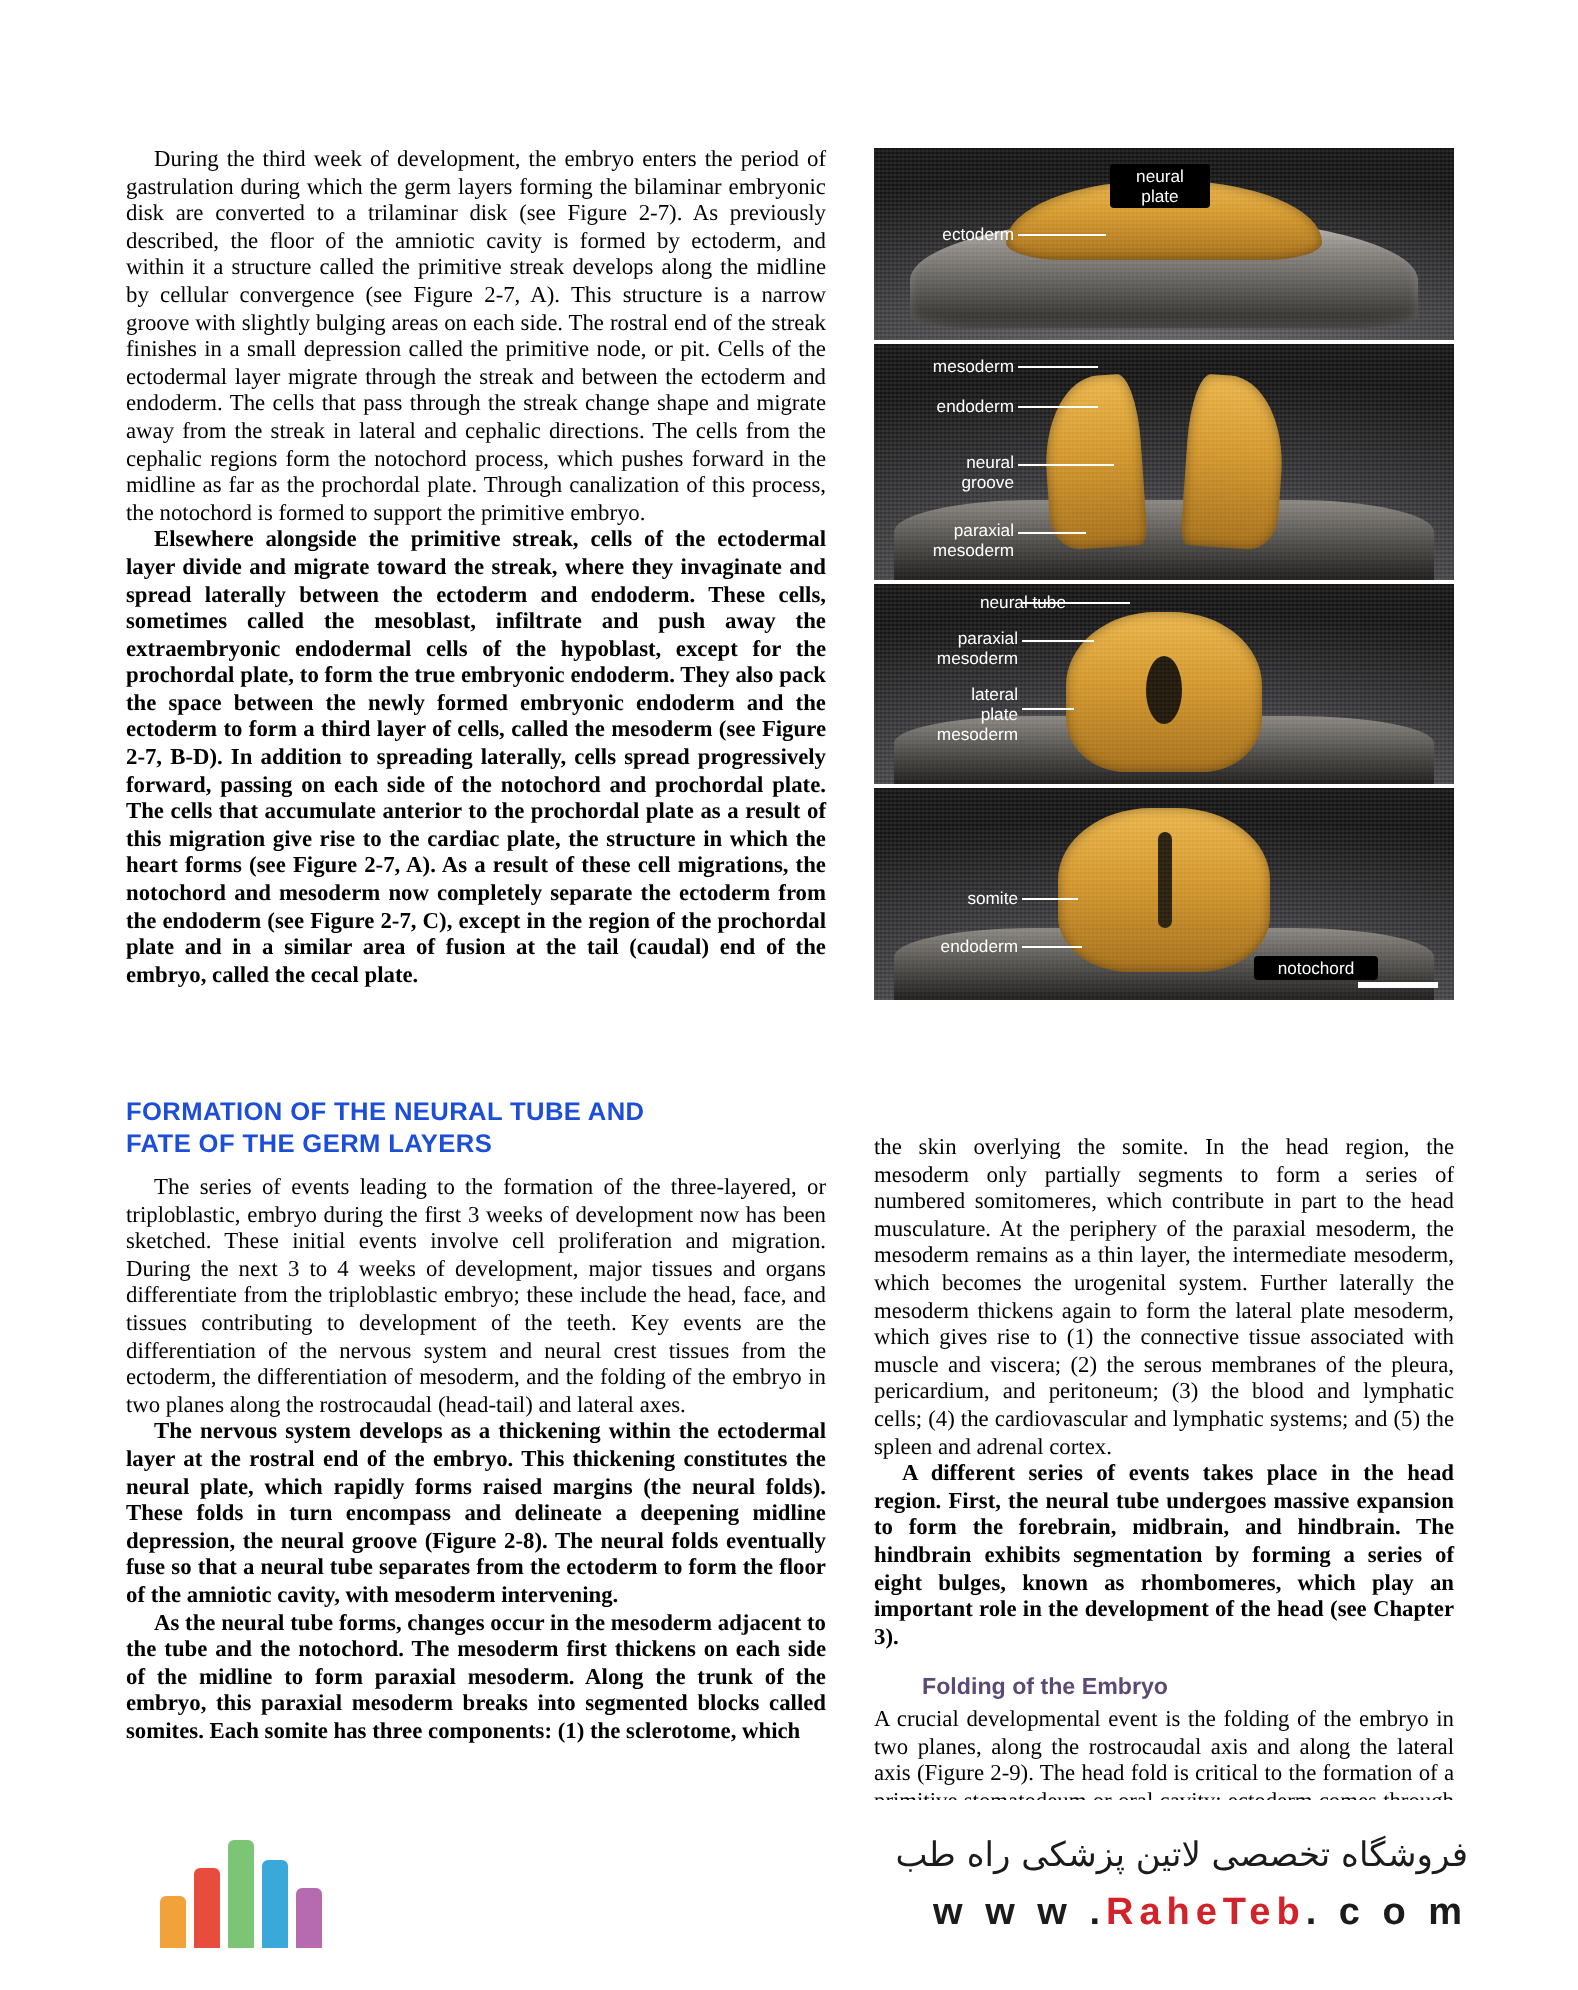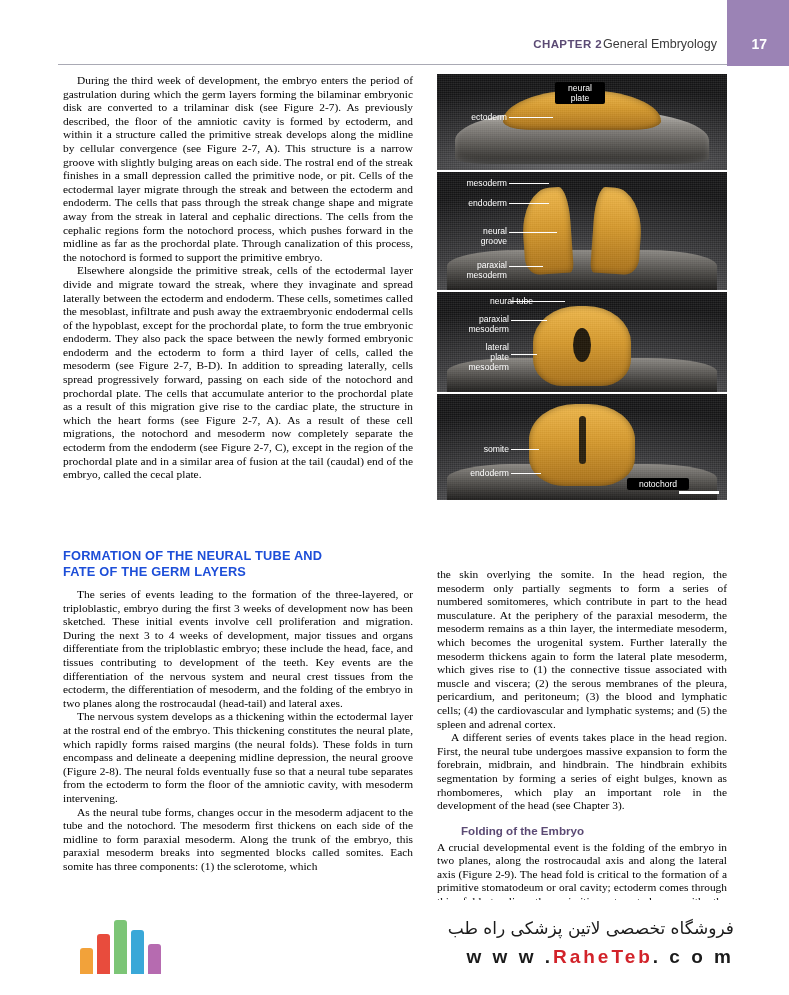--- a/index.html
+++ b/index.html
@@ -96,20 +96,21 @@
   p.body {
     margin: 0 0 0 0;
     font-size: 11.4px;
     line-height: 13.6px;
     text-align: justify;
     text-indent: 14px;
     hyphens: auto;
   }
   p.body + p.body {
     margin-top: 0px;
+    font-weight: bold;
   }
 
   h2.section-head {
     font-family: "Liberation Sans", sans-serif;
     font-weight: bold;
     font-size: 12.8px;
     color: #1d4ed8;
     letter-spacing: 0.2px;
     line-height: 15.5px;
     margin: 0 0 9px 0;
@@ -307,27 +308,20 @@
     color: #1b1b1b;
     font-weight: bold;
   }
   .footer-url .red { color: #d2232a; }
 </style>
 </head>
 <body>
 
 <div class="page">
 
-  <div class="header-bar">
-    <div class="header-purple-block"></div>
-    <div class="header-rule"></div>
-    <div class="header-chapter">CHAPTER 2</div>
-    <div class="header-title">General Embryology</div>
-    <div class="header-pageno">17</div>
-  </div>
 
   <div class="col-left">
     <p class="body">During the third week of development, the embryo enters the period of gastrulation during which the germ layers forming the bilaminar embryonic disk are converted to a trilaminar disk (see Figure 2-7). As previously described, the floor of the amniotic cavity is formed by ectoderm, and within it a structure called the primitive streak develops along the midline by cellular convergence (see Figure 2-7, A). This structure is a narrow groove with slightly bulging areas on each side. The rostral end of the streak finishes in a small depression called the primitive node, or pit. Cells of the ectodermal layer migrate through the streak and between the ectoderm and endoderm. The cells that pass through the streak change shape and migrate away from the streak in lateral and cephalic directions. The cells from the cephalic regions form the notochord process, which pushes forward in the midline as far as the prochordal plate. Through canalization of this process, the notochord is formed to support the primitive embryo.</p>
     <p class="body">Elsewhere alongside the primitive streak, cells of the ectodermal layer divide and migrate toward the streak, where they invaginate and spread laterally between the ectoderm and endoderm. These cells, sometimes called the mesoblast, infiltrate and push away the extraembryonic endodermal cells of the hypoblast, except for the prochordal plate, to form the true embryonic endoderm. They also pack the space between the newly formed embryonic endoderm and the ectoderm to form a third layer of cells, called the mesoderm (see Figure 2-7, B-D). In addition to spreading laterally, cells spread progressively forward, passing on each side of the notochord and prochordal plate. The cells that accumulate anterior to the prochordal plate as a result of this migration give rise to the cardiac plate, the structure in which the heart forms (see Figure 2-7, A). As a result of these cell migrations, the notochord and mesoderm now completely separate the ectoderm from the endoderm (see Figure 2-7, C), except in the region of the prochordal plate and in a similar area of fusion at the tail (caudal) end of the embryo, called the cecal plate.</p>
   </div>
 
   <div class="figure-wrap">
     <div class="fig-images">
 
       <div class="panel p1">

